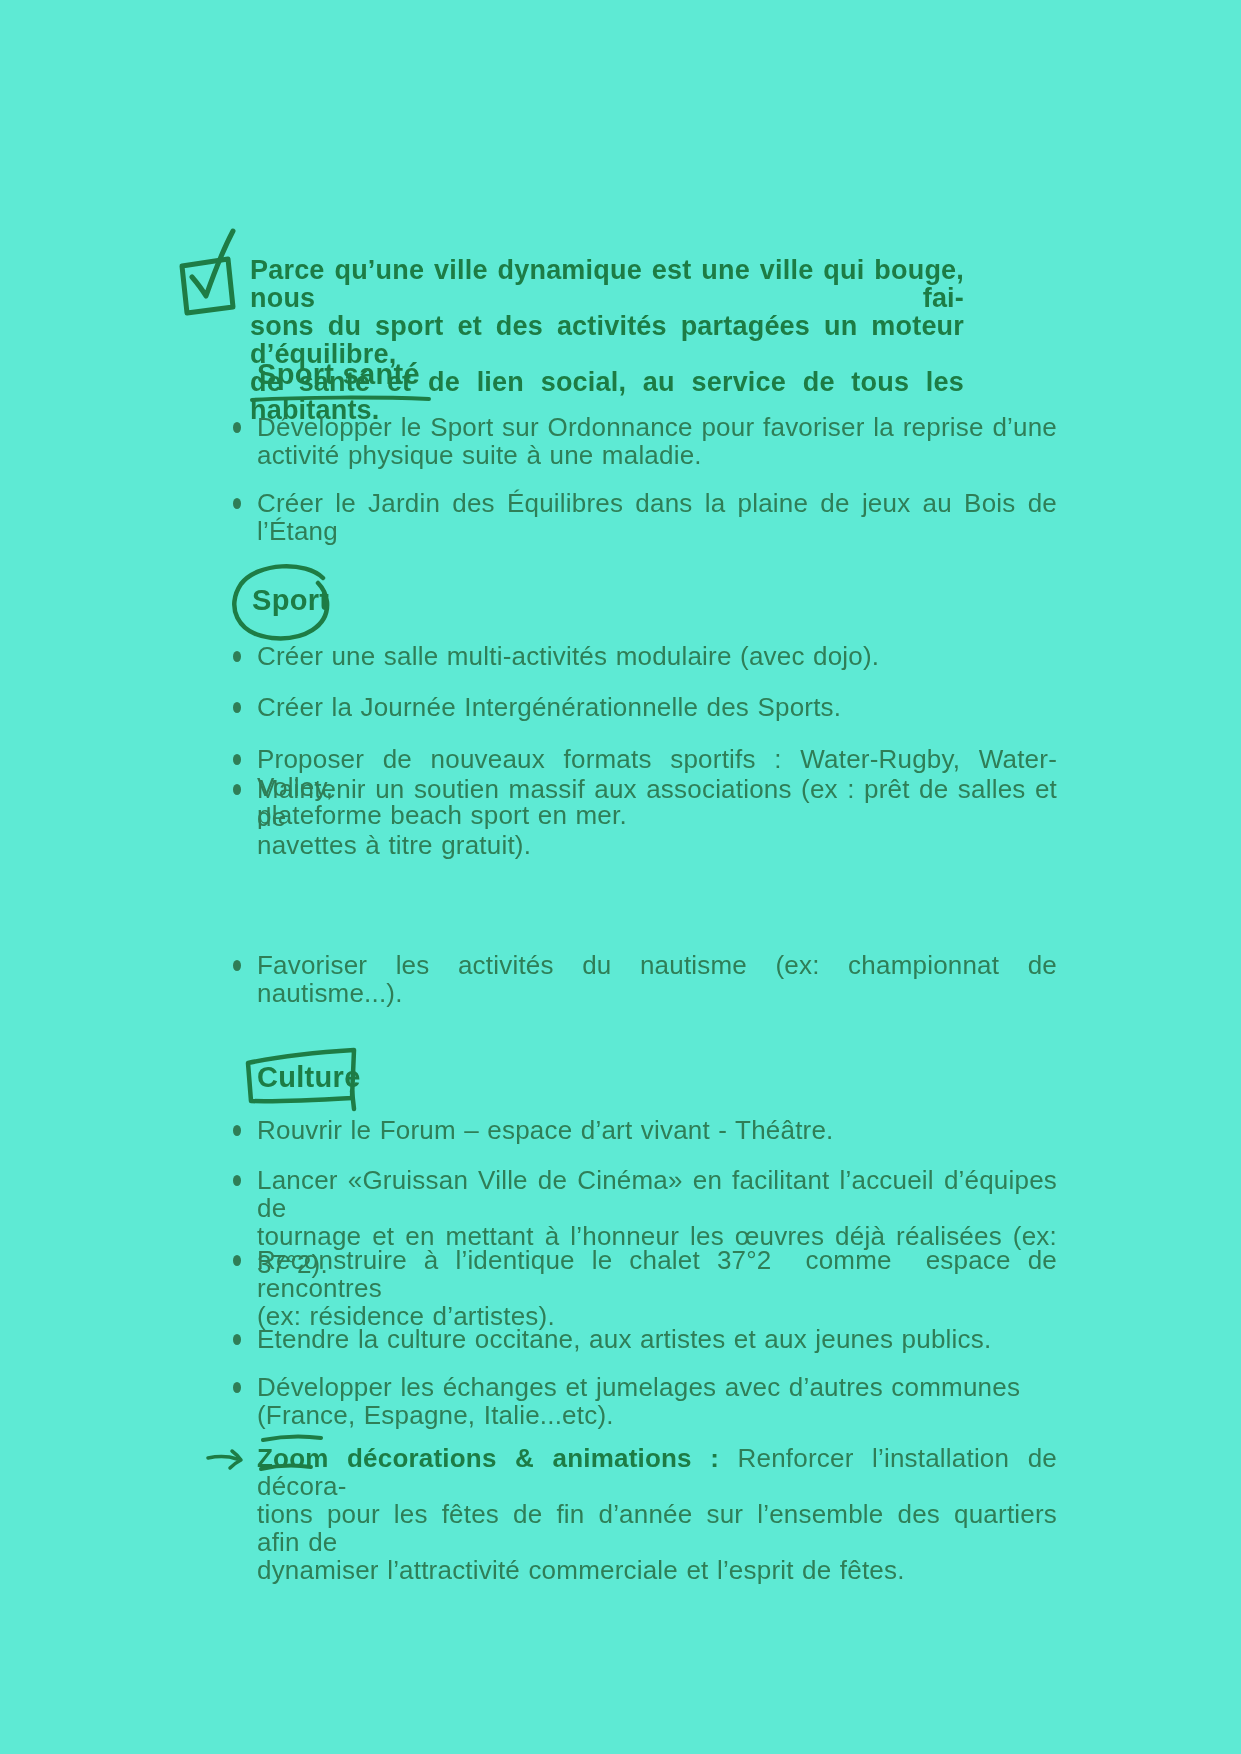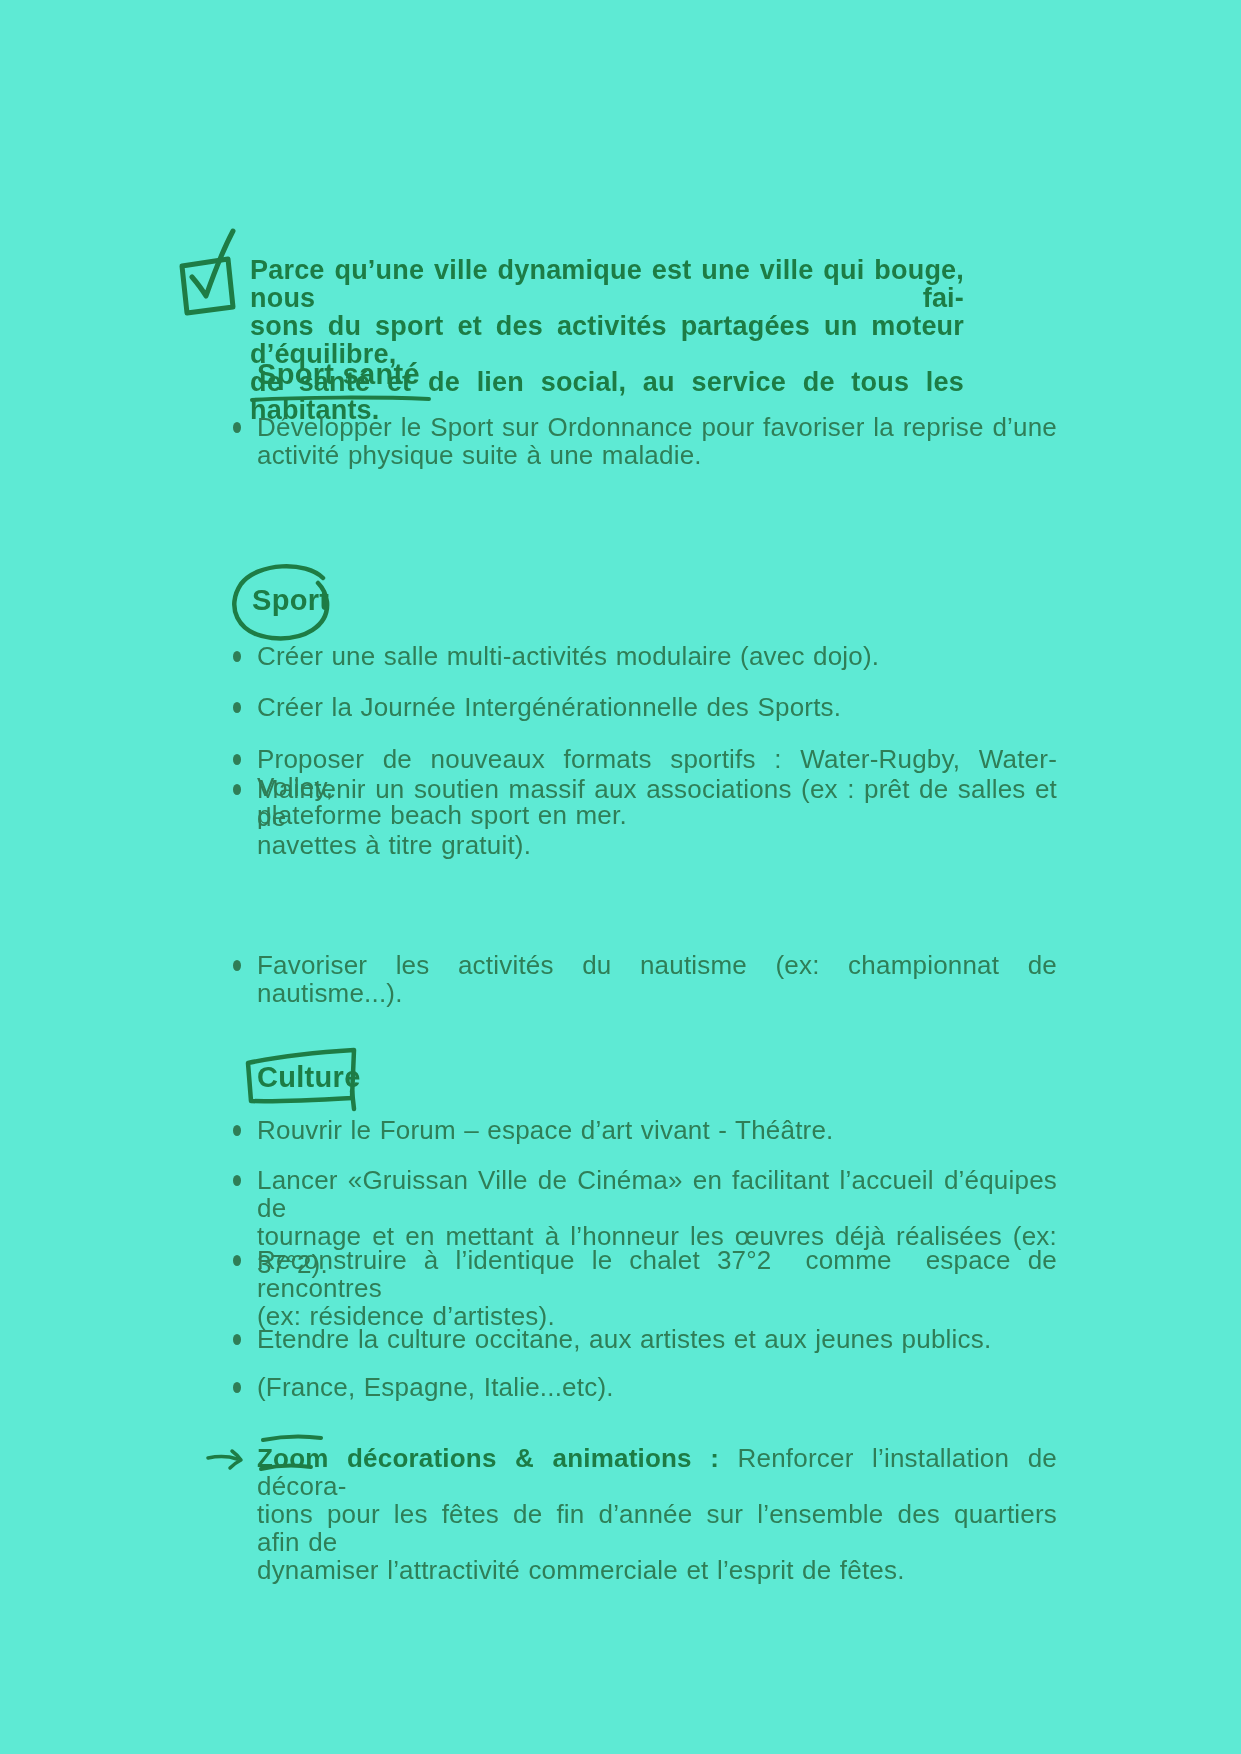--- a/index.html
+++ b/index.html
@@ -57,20 +57,24 @@
   <div class="abs section-heading" style="left:257px;top:358px;">Sport santé</div>
   <svg class="abs" style="left:250px;top:394px;" width="182" height="10" viewBox="0 0 182 10">
     <path class="stroke" stroke-width="4" d="M 2,6 C 50,3 130,3 179,5"></path>
   </svg>
 
   <div class="abs para" style="top:413px;">
     <span class="dot"></span>
     <div class="line stretch">Développer le Sport sur Ordonnance pour favoriser la reprise d’une</div>
     <div class="line">activité physique suite à une maladie.</div>
   </div>
+  <div class="abs para" style="top:489px;">
+    <span class="dot"></span>
+    <div class="line">Créer le Jardin des Équilibres dans la plaine de jeux au Bois de l’Étang</div>
+  </div>
 
   <svg class="abs" style="left:226px;top:556px;" width="122" height="92" viewBox="0 0 122 92">
     <path class="stroke" stroke-width="4.5" d="M 97,22 C 80,5 32,6 15,28 C 0,50 10,78 46,82 C 78,85 103,70 101,46 C 100,38 97,32 92,27"></path>
   </svg>
   <div class="abs section-heading" style="left:252px;top:584px;">Sport</div>
 
   <div class="abs para" style="top:642px;">
     <span class="dot"></span>
     <div class="line">Créer une salle multi-activités modulaire (avec dojo).</div>
   </div>
@@ -112,20 +116,21 @@
     <span class="dot"></span>
     <div class="line pre">Reconstruire à l’identique le chalet 37°2  comme  espace de rencontres</div>
     <div class="line">(ex: résidence d’artistes).</div>
   </div>
   <div class="abs para" style="top:1325px;">
     <span class="dot"></span>
     <div class="line">Etendre la culture occitane, aux artistes et aux jeunes publics.</div>
   </div>
   <div class="abs para" style="top:1373px;">
     <span class="dot"></span>
+    <div class="line">Développer les échanges et jumelages avec d’autres communes</div>
     <div class="line">(France, Espagne, Italie...etc).</div>
   </div>
 
   <svg class="abs" style="left:206px;top:1446px;" width="46" height="28" viewBox="0 0 46 28">
     <path class="stroke" stroke-width="3.5" d="M 2,12 C 12,10 22,10 31,13"></path>
     <path class="stroke" stroke-width="3.5" d="M 26,5 C 30,8 33,11 35,14 C 31,16 27,19 24,22"></path>
   </svg>
   <div class="abs para" style="top:1444px;">
     <div class="line stretch">
       <span class="bold-lead">Zoom décorations &amp; animations :</span><span> Renforcer l’installation de décora-</span>

